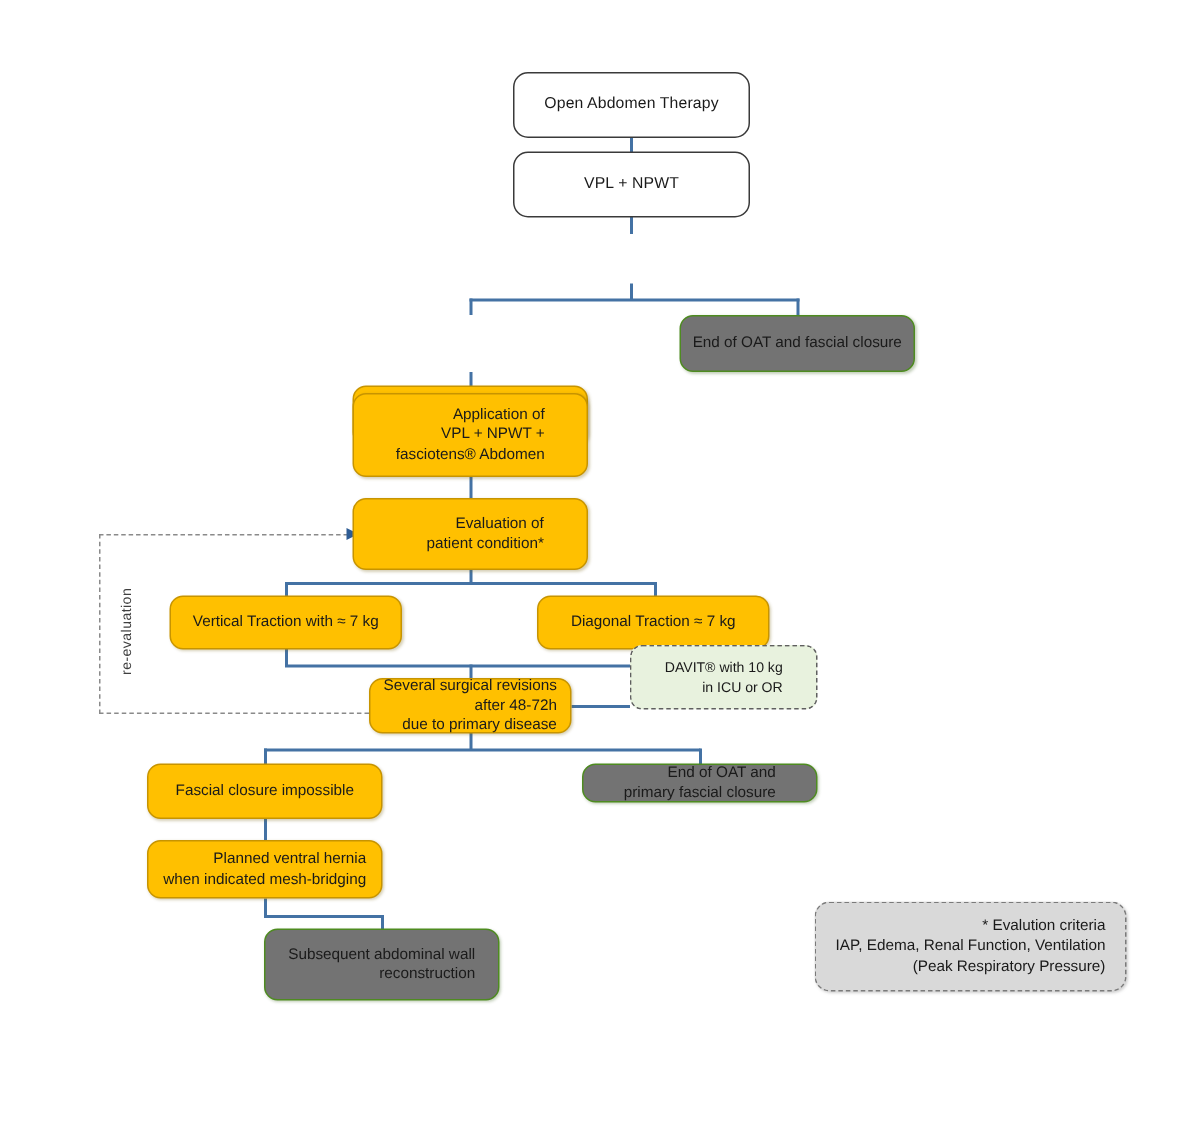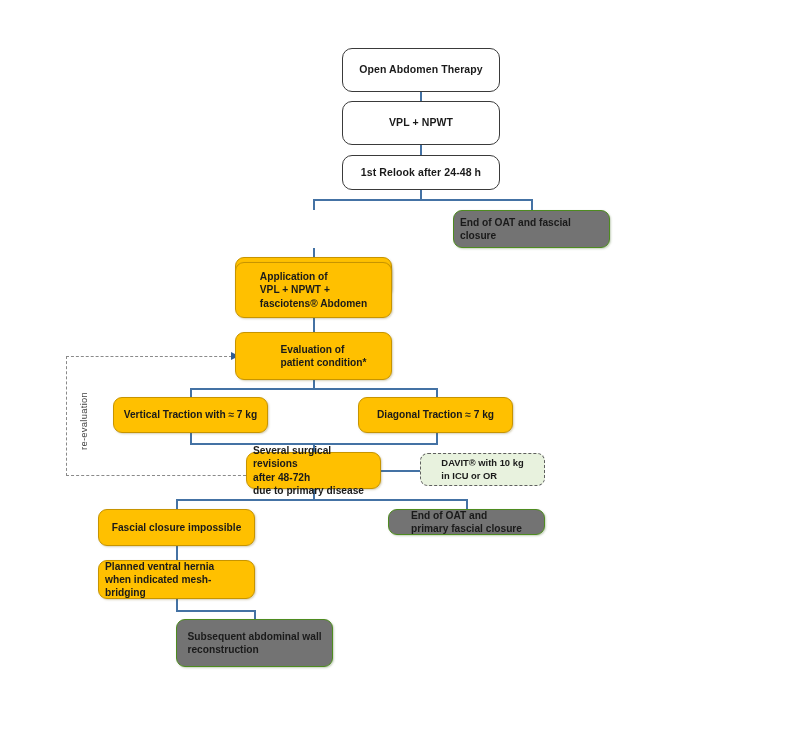--- a/index.html
+++ b/index.html
@@ -17,22 +17,22 @@
     height: 756px;
     background: #ffffff;
     overflow: hidden;
   }
   .node {
     position: absolute;
     box-sizing: border-box;
     display: flex;
     align-items: center;
     justify-content: center;
-    text-align: left;
-    font-weight: bold;
+    text-align: right;
+    font-weight: normal;
     color: #1a1a1a;
     line-height: 1.28;
     z-index: 5;
   }
   .node .txt {
     display: block;
     white-space: pre-line;
     padding: 0 6px;
   }
   
@@ -163,23 +163,20 @@
   <div class="rot-label" style="left:78px; top:450px;">re-evaluation</div>
 
   <div class="node white" style="left:342px; top:48px; width:158px; height:44px;">
     <span class="txt">Open Abdomen Therapy</span>
   </div>
 
   <div class="node white" style="left:342px; top:101px; width:158px; height:44px;">
     <span class="txt">VPL + NPWT</span>
   </div>
 
-  <div class="node white" style="left:342px; top:155px; width:158px; height:35px;">
-    <span class="txt">1st Relook after 24-48 h</span>
-  </div>
 
   <div class="node orange" style="left:235px; top:209px; width:157px; height:40px;margin-top:48px;">
     <span class="txt">OAT continued</span>
   </div>
 
   <div class="node green" style="left:453px; top:210px; width:157px; height:38px;">
     <span class="txt">End of OAT and fascial closure</span>
   </div>
 
   <div class="node orange" style="left:235px; top:262px; width:157px; height:56px;">
@@ -200,21 +197,21 @@
   <div class="node orange" style="left:358px; top:397px; width:155px; height:36px;">
     <span class="txt">Diagonal  Traction ≈ 7 kg</span>
   </div>
 
   <div class="node orange" style="left:246px; top:452px; width:135px; height:37px;">
     <span class="txt">Several surgical  revisions
 after 48-72h
 due to primary disease</span>
   </div>
 
-  <div class="node pale" style="left:420px; top:453px; width:125px; height:33px;">
+  <div class="node pale" style="left:420px; top:430px; width:125px; height:43px;">
     <span class="txt">DAVIT®  with 10 kg
 in ICU  or OR</span>
   </div>
 
   <div class="node orange" style="left:98px; top:509px; width:157px; height:37px;">
     <span class="txt">Fascial  closure impossible</span>
   </div>
 
   <div class="node green" style="left:388px; top:509px; width:157px; height:26px;">
     <span class="txt">End of OAT and
@@ -224,14 +221,19 @@
   <div class="node orange" style="left:98px; top:560px; width:157px; height:39px;">
     <span class="txt">Planned ventral hernia
 when indicated mesh-bridging</span>
   </div>
 
   <div class="node green" style="left:176px; top:619px; width:157px; height:48px;">
     <span class="txt">Subsequent abdominal  wall
 reconstruction</span>
   </div>
 
+  <div class="node grey" style="left:543px; top:601px; width:208px; height:60px;">
+    <span class="txt">* Evalution criteria
+IAP, Edema, Renal Function, Ventilation
+(Peak Respiratory Pressure)</span>
+  </div>
 
 </div>
 
 </body></html>

